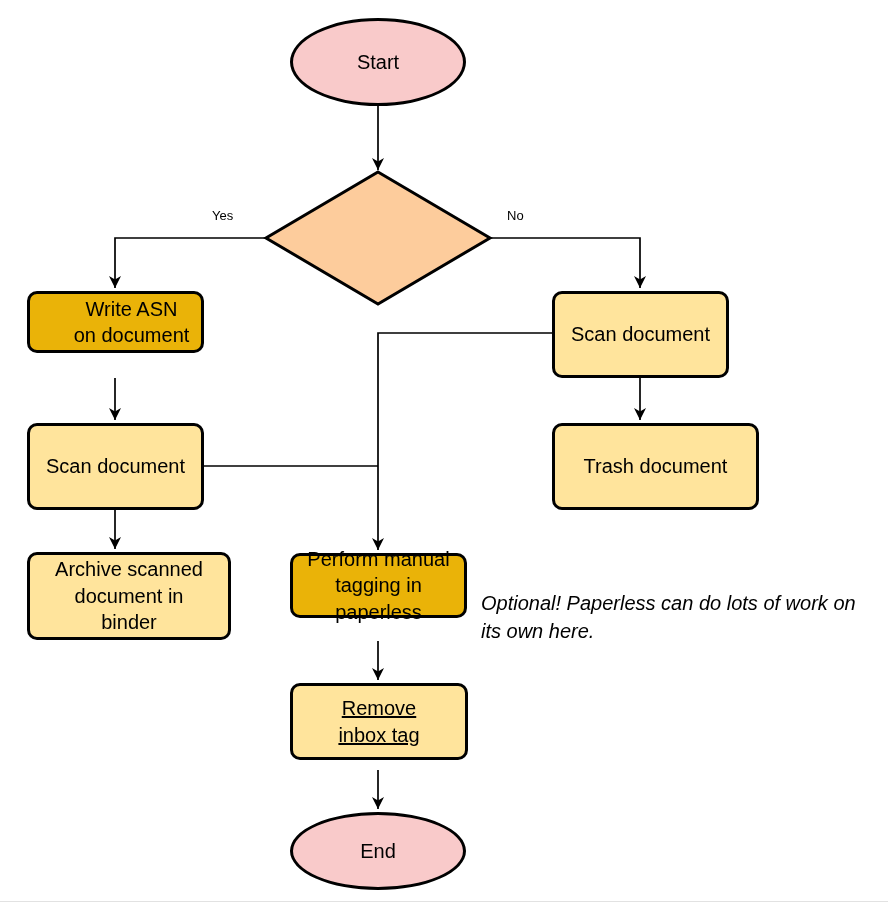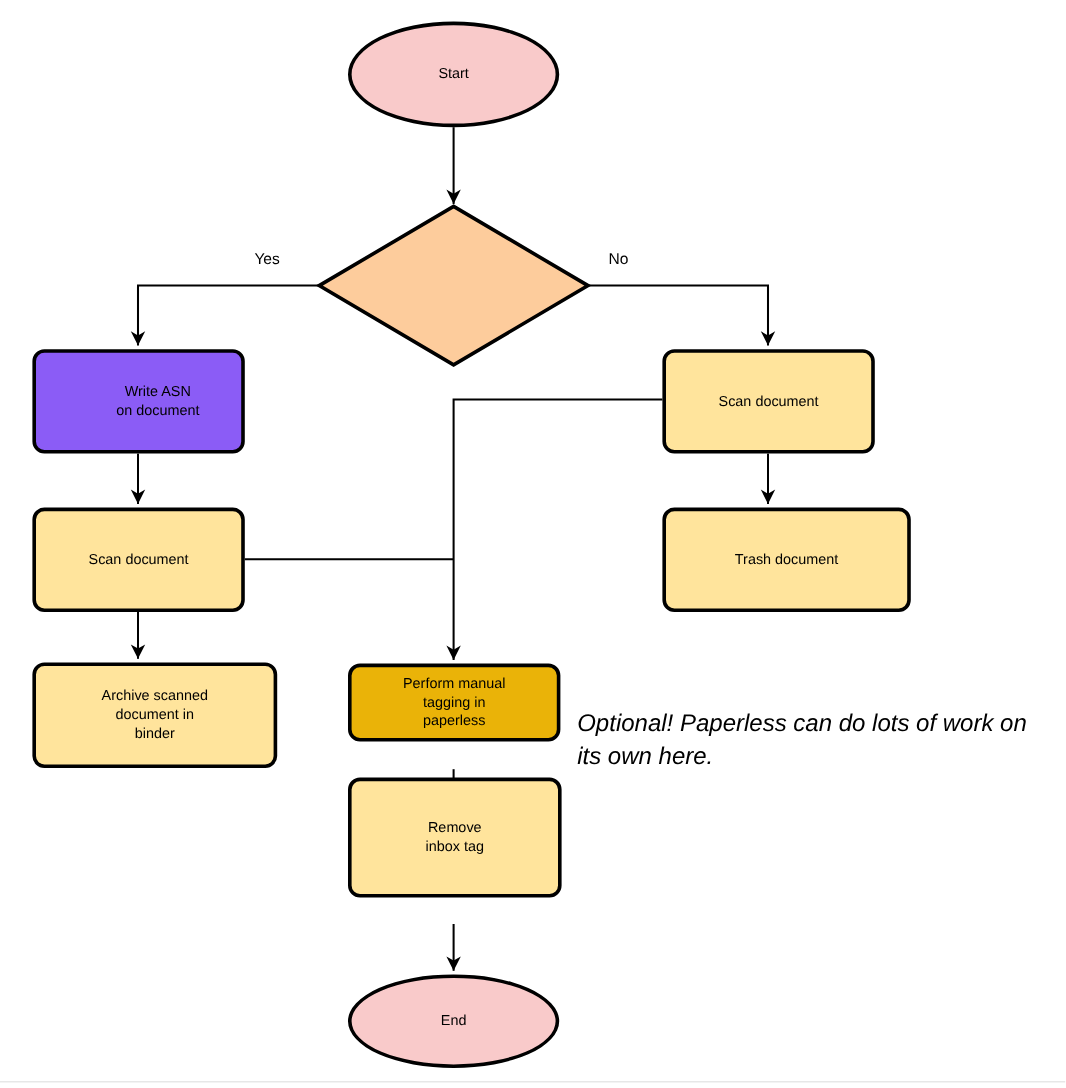--- a/index.html
+++ b/index.html
@@ -22,21 +22,21 @@
     top: 0;
     width: 888px;
     height: 907px;
   }
   .node {
     position: absolute;
     display: flex;
     align-items: center;
     justify-content: center;
     text-align: center;
-    font-size: 12px;
+    font-size: 20px;
     line-height: 1.32;
     white-space: pre-line;
     box-sizing: border-box;
     border: 3px solid #000000;
   }
   .process {
     border-radius: 10px;
   }
   .terminal {
     border-radius: 50%;
@@ -97,21 +97,21 @@
   </svg>
 
   <div class="node terminal" style="left: 290px; top: 18px; width: 176px; height: 88px; background-color: rgb(249, 202, 202);">
     <span>Start</span>
   </div>
 
 
   <div class="edge-label" style="left:212px; top:208px;">Yes</div>
   <div class="edge-label" style="left:507px; top:208px;">No</div>
 
-  <div class="node process" style="left: 27px; top: 291px; width: 177px; height: 87px; background-color: #8b5cf6; padding-left: 32px;">
+  <div class="node process" style="left: 27px; top: 291px; width: 177px; height: 62px; background-color: #eab308; padding-left: 32px;">
     <span>Write ASN
 on document</span>
   </div>
 
   <div class="node process" style="left: 27px; top: 423px; width: 177px; height: 87px; background-color: rgb(255, 228, 156);">
     <span>Scan document</span>
   </div>
 
   <div class="node process" style="left: 27px; top: 552px; width: 204px; height: 88px; background-color: rgb(255, 228, 156);">
     <span>Archive scanned
@@ -129,21 +129,21 @@
 
   <div class="node process" style="left: 290px; top: 553px; width: 177px; height: 65px; background-color: #eab308;">
     <span>Perform manual
 tagging in
 paperless</span>
   </div>
 
   <div class="note" style="left:481px; top:589px; width:420px;">Optional! Paperless can do lots of work on
 its own here.</div>
 
-  <div class="node process" style="left: 290px; top: 648px; width: 178px; height: 100px; background-color: rgb(255, 228, 156);">
+  <div class="node process" style="left: 290px; top: 683px; width: 178px; height: 77px; background-color: rgb(255, 228, 156); text-decoration: underline;">
     <span>Remove
 inbox tag</span>
   </div>
 
   <div class="node terminal" style="left: 290px; top: 812px; width: 176px; height: 78px; background-color: rgb(249, 202, 202);">
     <span>End</span>
   </div>
 
   <div class="bottom-rule"></div>
 </div>

